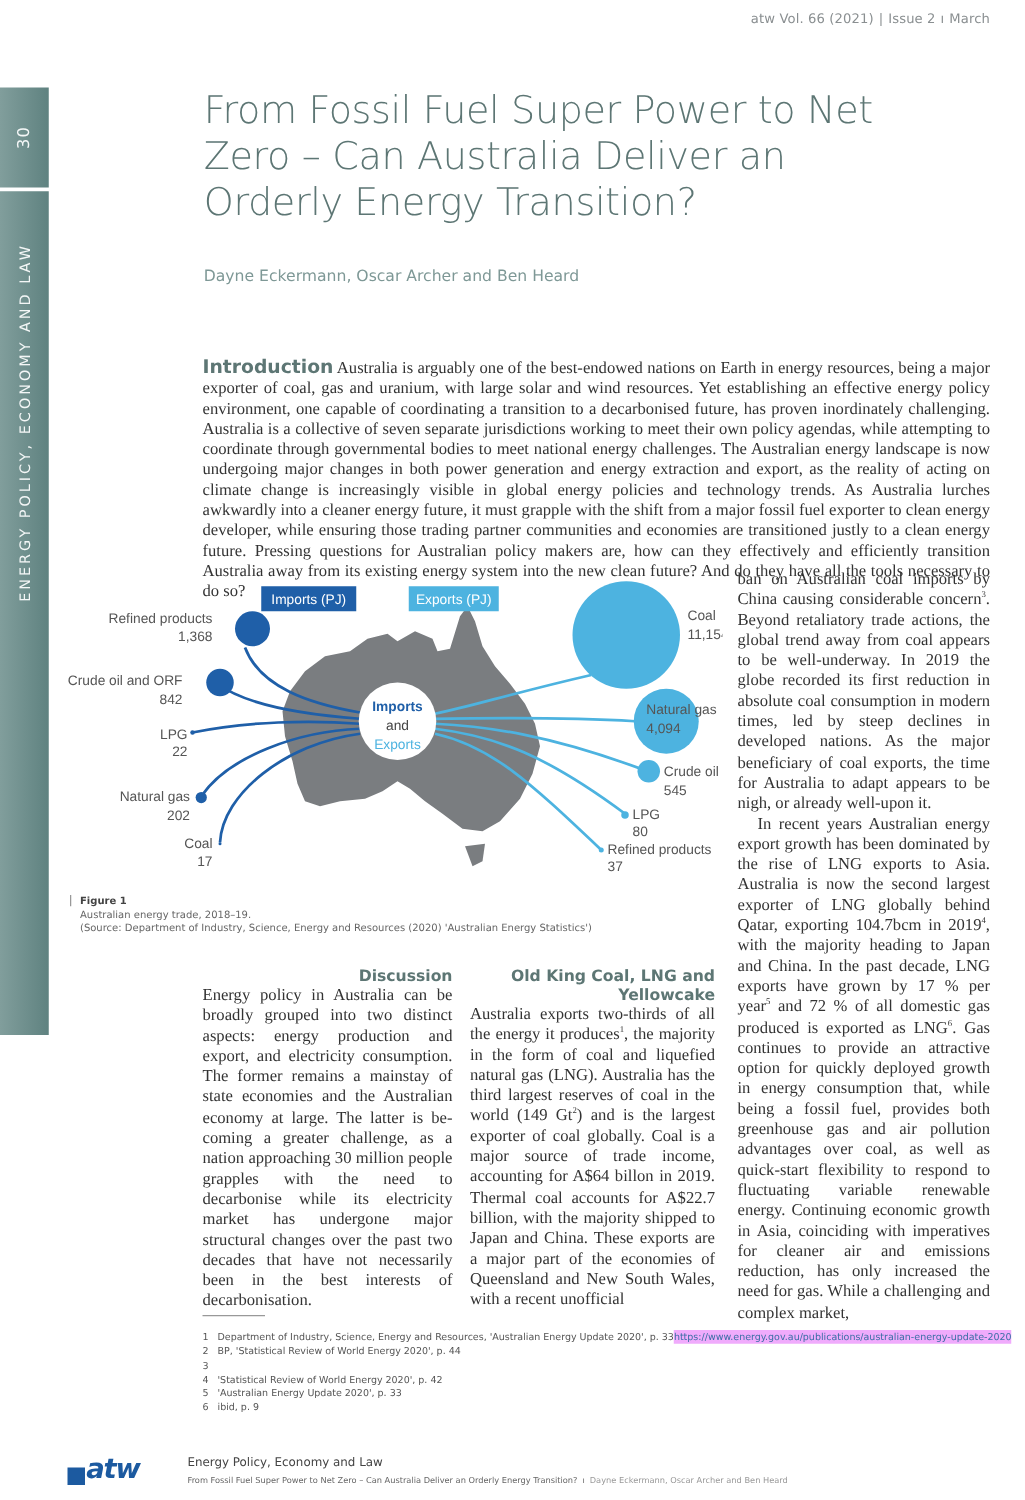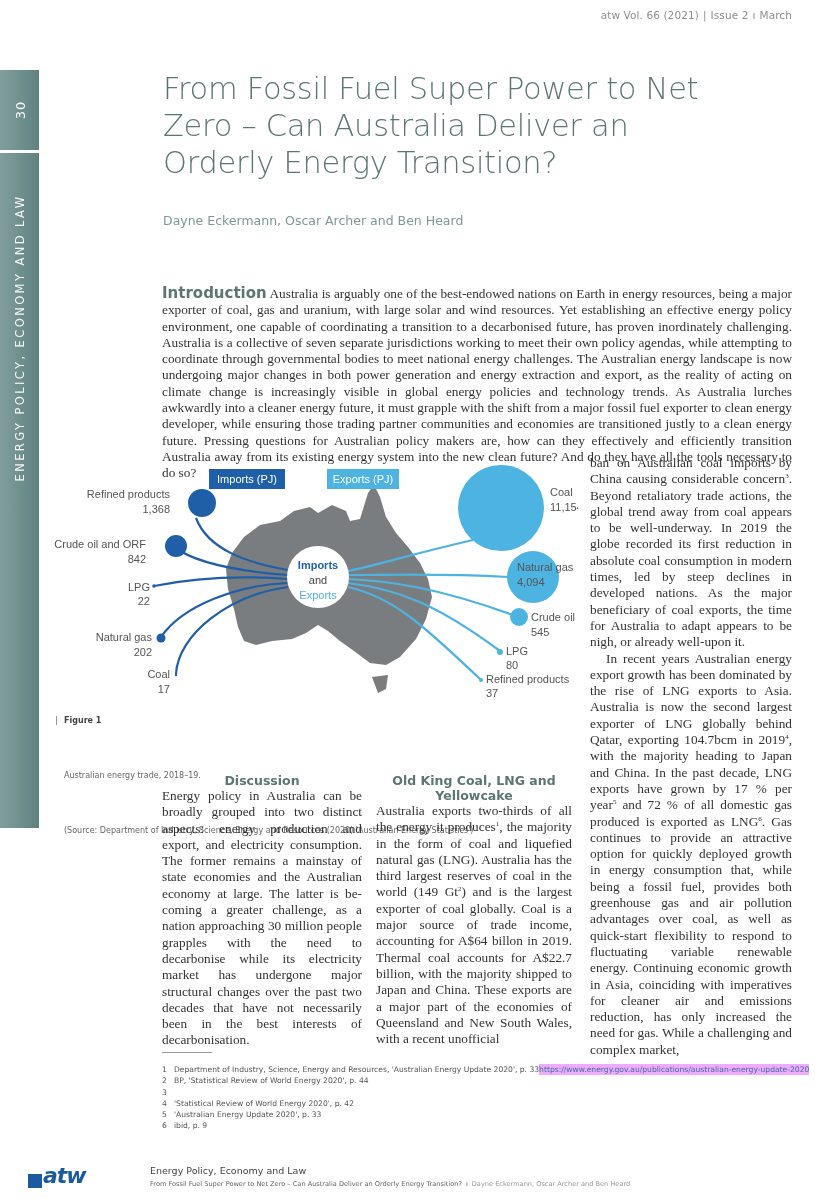--- a/index.html
+++ b/index.html
@@ -20,37 +20,37 @@
   .intro { position: absolute; left: 162px; top: 261px; width: 630px; font-size: 13.3px; line-height: 16.3px; text-align: justify; color: #333; margin-top: 24px; }
   .intro .lead { font-family: "DejaVu Sans", sans-serif; font-weight: bold; font-size: 15px; color: #5d7674; }
 
   .figure { position: absolute; left: 48px; top: 455px; width: 530px; height: 260px; }
   .figure svg { width: 100%; height: 100%; }
   .fig-text { font-family: "Liberation Sans", sans-serif; font-size: 11px; fill: #555; }
 
   .caption { position: absolute; left: 58px; top: 715px; font-family: "DejaVu Sans", sans-serif; font-size: 8px; line-height: 11px; color: #666; }
   .caption .bar { position: absolute; left: -2px; top: 1px; width: 1px; height: 9px; background: #999; }
   .caption .fig-label { font-weight: bold; color: #444; margin-left: 6px; display: block; }
-  .caption .line { display: block; margin-left: 6px; margin-top: 44px; }
+  .caption .line { display: block; margin-left: 6px; }
 
   .col { position: absolute; font-size: 13.3px; line-height: 16.3px; text-align: justify; color: #333; }
-  .col h2 { font-family: "DejaVu Sans", sans-serif; font-weight: bold; font-size: 12.5px; line-height: 15px; color: #5d7674; text-align: center; }
+  .col h2 { font-family: "DejaVu Sans", sans-serif; font-weight: bold; font-size: 12.5px; line-height: 15px; color: #5d7674; text-align: right; }
   .col-1 { left: 162px; top: 773px; width: 200px; }
   .col-2 { left: 376px; top: 773px; width: 196px; }
   .col-3 { left: 590px; top: 455px; width: 202px; }
   .col-3 p + p { text-indent: 16px; }
   sup { font-size: 7px; line-height: 0; }
 
   .footnote-rule { position: absolute; left: 162px; top: 1052px; width: 50px; height: 1px; background: #999; }
   .footnotes { position: absolute; left: 162px; top: 1064px; width: 640px; font-family: "DejaVu Sans", sans-serif; font-size: 7.6px; line-height: 11.3px; color: #555; }
   .footnotes .fn { display: flex; white-space: nowrap; }
   .footnotes .num { width: 12px; flex: none; }
   .footnotes a { color: #3b6ea5; text-decoration: none; background: #f0abfc; }
 
-  .footer-logo { position: absolute; left: 28px; top: 1167px; width: 72px; height: 22px; }
+  .footer-logo { position: absolute; left: 54px; top: 1167px; width: 72px; height: 22px; }
   .footer-logo .sq { position: absolute; left: 0; top: 7px; width: 14px; height: 14px; background: #1c5aa0; }
   .footer-logo .word { position: absolute; left: 15px; top: -4px; font-family: "DejaVu Sans", sans-serif; font-weight: bold; font-style: italic; font-size: 22px; color: #1c5aa0; letter-spacing: -1px; }
   .footer-journal { position: absolute; left: 150px; top: 1165px; font-family: "DejaVu Sans", sans-serif; font-size: 9.5px; color: #444; }
   .footer-article { position: absolute; left: 150px; top: 1180px; font-family: "DejaVu Sans", sans-serif; font-size: 6.6px; color: #666; white-space: nowrap; }
   .footer-article .sep { margin: 0 4px; }
   .footer-article .auth { color: #999; }
 </style>
 </head>
 <body>
 

